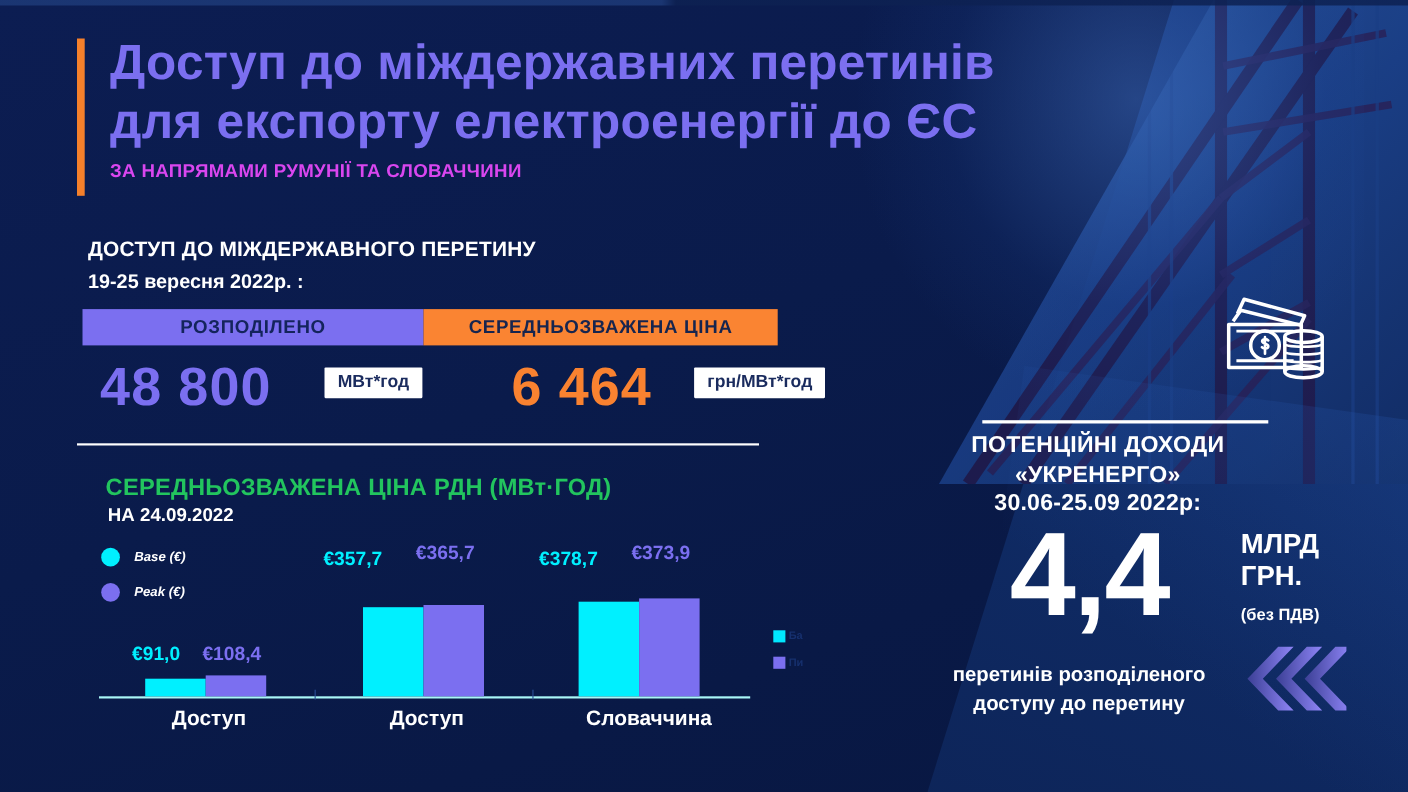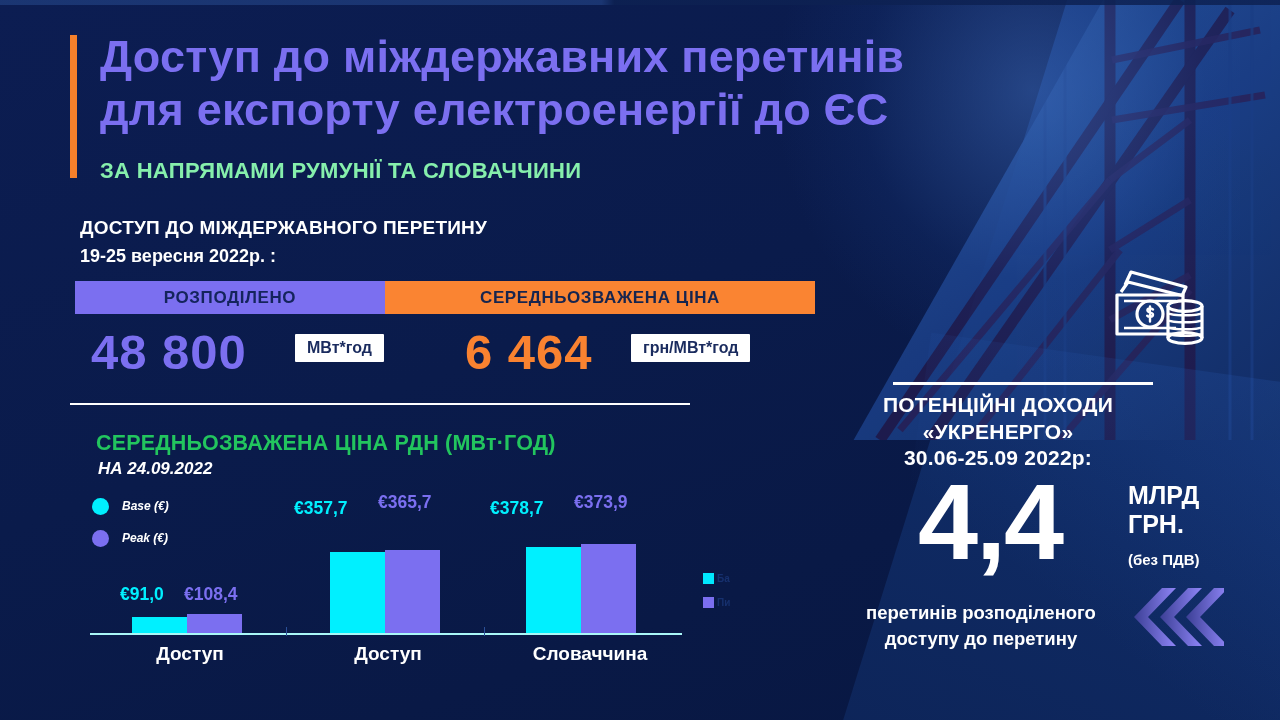--- a/index.html
+++ b/index.html
@@ -25,46 +25,46 @@
     background:radial-gradient(ellipse at 55% 35%, rgba(70,120,205,.45) 0%, rgba(30,70,150,.16) 48%, rgba(0,0,0,0) 72%);
     pointer-events:none;}
   .sheen{position:absolute;top:360px;right:-40px;width:420px;height:420px;
     background:linear-gradient(210deg, rgba(40,90,180,.25), rgba(0,0,0,0) 60%);
     transform:rotate(8deg);pointer-events:none;}
 
   
   .accent-bar{position:absolute;left:70px;top:35px;width:7px;height:143px;background:#f5802b;}
   .title{position:absolute;left:100px;top:30px;width:930px;color:#7b6ff0;
     font-size:45px;font-weight:bold;line-height:1.18;letter-spacing:.2px;}
-  .subtitle{position:absolute;left:100px;top:158px;color:#86efac;font-size:22px;font-weight:bold;letter-spacing:.3px;}
+  .subtitle{position:absolute;left:100px;top:146px;color:#d946ef;font-size:17px;font-weight:bold;letter-spacing:.3px;}
 
   
   .kpi-cap{position:absolute;left:80px;top:217px;color:#ffffff;font-size:19px;font-weight:bold;letter-spacing:.2px;}
   .kpi-date{position:absolute;left:80px;top:246px;color:#ffffff;font-size:18px;font-weight:bold;}
 
   .tag-row{position:absolute;left:75px;top:281px;display:flex;}
   .tag{height:33px;display:flex;align-items:center;justify-content:center;
        font-size:17px;font-weight:bold;letter-spacing:.6px;}
   .tag.violet{width:310px;background:#7b6ff0;color:#14245c;}
-  .tag.orange{width:430px;background:#fa8432;color:#16254f;}
+  .tag.orange{width:322px;background:#fa8432;color:#16254f;}
 
   .val-row{position:absolute;left:75px;top:322px;width:720px;height:60px;}
   .big-num{position:absolute;font-size:49px;font-weight:bold;letter-spacing:1px;line-height:60px;}
   .big-num.violet{color:#7b6ff0;left:16px;top:0;}
   .big-num.orange{color:#f98230;left:390px;top:0;}
   .unit{position:absolute;background:#ffffff;color:#1a2b5e;font-size:16px;font-weight:bold;
         padding:6px 12px;border-radius:1px;line-height:1;}
   .unit.u1{left:220px;top:12px;}
   .unit.u2{left:556px;top:12px;}
 
   .rule{position:absolute;left:70px;top:403px;width:620px;height:2px;background:#ffffff;}
 
   
   .ch-title{position:absolute;left:96px;top:431px;color:#22c55e;font-size:21.5px;font-weight:bold;letter-spacing:.2px;}
-  .ch-sub{position:absolute;left:98px;top:459px;color:#ffffff;font-size:17px;font-weight:bold;font-style:italic;}
+  .ch-sub{position:absolute;left:98px;top:459px;color:#ffffff;font-size:17px;font-weight:bold;}
 
   .legend{position:absolute;left:92px;top:490px;}
   .lg-item{display:flex;align-items:center;height:32px;}
   .dot{width:17px;height:17px;border-radius:50%;margin-right:13px;}
   .dot.base{background:#00f0ff;}
   .dot.peak{background:#7b6ff0;}
   .lg-txt{color:#ffffff;font-size:12px;font-style:italic;font-weight:bold;}
 
   .plot{position:absolute;left:90px;top:470px;width:600px;height:165px;}
   .axis{position:absolute;left:0;bottom:0;width:592px;height:2px;background:#a9f7f7;}

